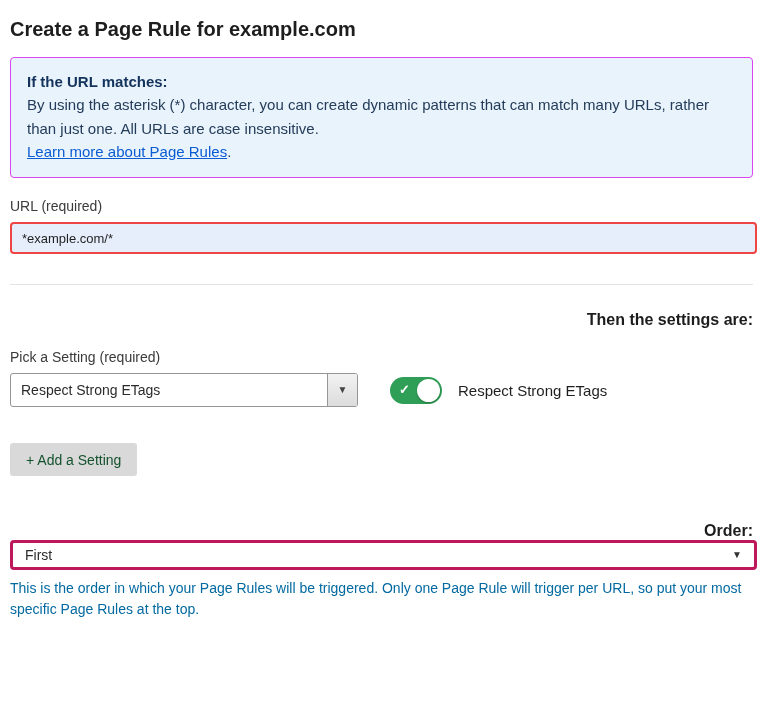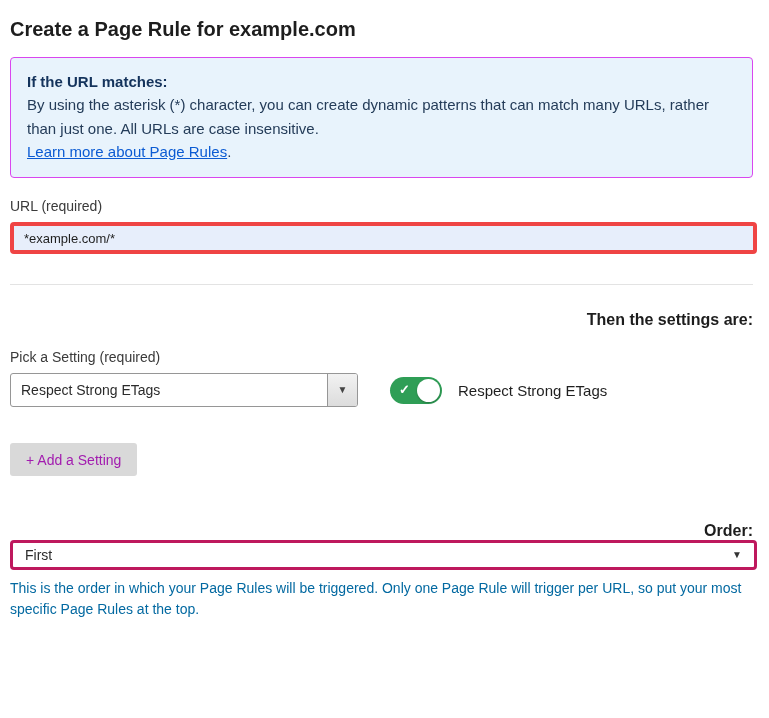--- a/index.html
+++ b/index.html
@@ -41,21 +41,21 @@
     font-size: 14px;
     color: #3a3a3a;
     margin-top: 20px;
     margin-bottom: 8px;
   }
 
   .url-input {
     width: 747px;
     height: 32px;
     background: #e7eefb;
-    border: 4px solid #ef4444;
+    border: 2px solid #ef4444;
     border-radius: 4px;
     padding: 0 10px;
     font-size: 13px;
     font-family: "Liberation Sans", sans-serif;
     color: #1f1f1f;
   }
 
   hr.divider {
     border: none;
     border-top: 1px solid #e3e3e3;
@@ -146,21 +146,21 @@
     font-family: "Liberation Sans", sans-serif;
     font-size: 14px;
     border: none;
     border-radius: 3px;
     cursor: pointer;
     height: 33px;
     padding: 0 16px;
   }
   .btn.gray {
     background: #d9d9d9;
-    color: #a21caf;
+    color: #14532d;
   }
   .add-btn { margin-top: 36px; }
 
   .order-heading-wrap { margin-top: 46px; }
 
   .order-select {
     display: flex;
     align-items: center;
     justify-content: space-between;
     width: 747px;

